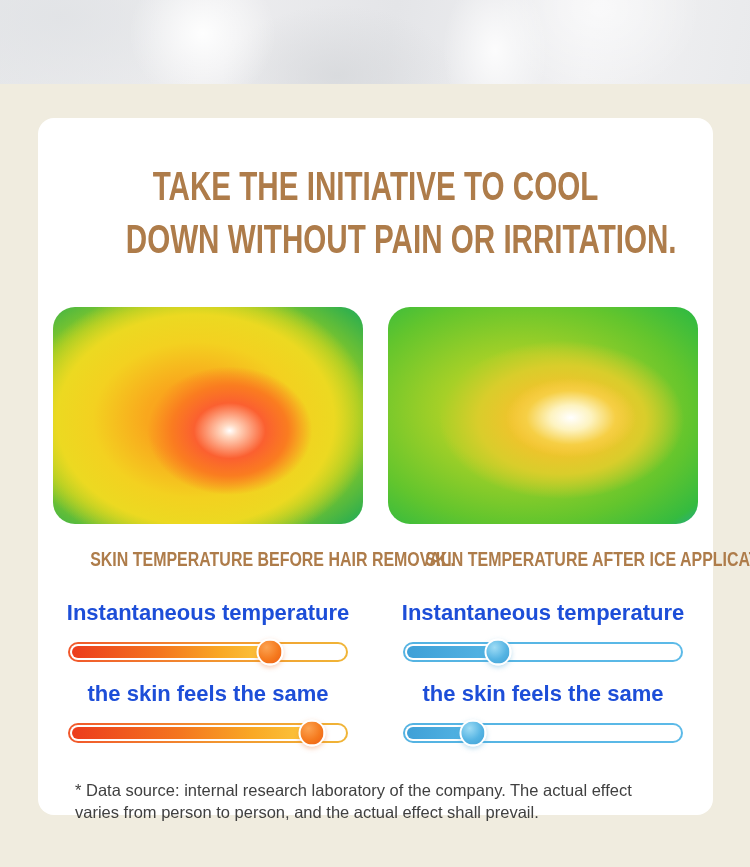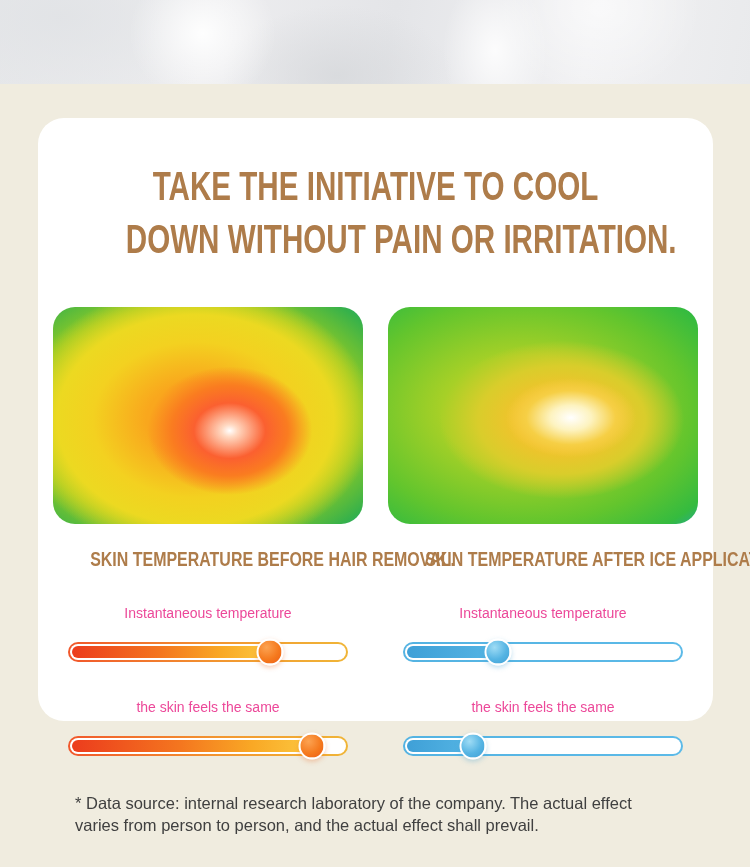--- a/index.html
+++ b/index.html
@@ -17,22 +17,22 @@
       radial-gradient(ellipse 14% 120% at 27% 40%, rgba(255,255,255,.95), rgba(255,255,255,0) 70%),
       radial-gradient(ellipse 10% 130% at 66% 60%, rgba(255,255,255,.85), rgba(255,255,255,0) 70%),
       radial-gradient(ellipse 18% 140% at 80% 10%, rgba(255,255,255,.6), rgba(255,255,255,0) 75%),
       radial-gradient(ellipse 22% 120% at 45% 90%, rgba(214,216,219,.8), rgba(214,216,219,0) 70%),
       radial-gradient(ellipse 30% 150% at 8% 20%, rgba(225,227,230,.9), rgba(225,227,230,0) 80%),
       linear-gradient(100deg,#e7e8ea 0%,#ededef 28%,#e4e5e8 52%,#f1f1f3 78%,#e9eaec 100%);
   }
 
   
   .card{
-    position:absolute;left:38px;top:118px;width:675px;height:603px;
-    background:#ffffff;border-radius:26px;
+    position:absolute;left:38px;top:118px;width:675px;height:697px;
+    background:#ffffff;border-radius:16px;
   }
 
   
   .heading{
     margin:42px 0 0;
     text-align:center;
     font-weight:bold;font-size:40px;line-height:53px;
     color:#ae7c4a;
     transform:scaleX(.74);
     white-space:nowrap;
@@ -63,24 +63,24 @@
   .caption{
     width:310px;flex:0 0 auto;text-align:center;
     font-weight:bold;font-size:21px;line-height:22px;
     color:#ae7c4a;transform:scaleX(.76);white-space:nowrap;
   }
 
   
   .sliders-row{display:flex;gap:25px;padding:0 15px;margin-top:30px;}
   .slider-col{width:310px;flex:0 0 auto;}
   .slider-label{
-    text-align:center;font-size:14px;line-height:26px;color:#ec4899;
+    text-align:center;font-size:22px;line-height:26px;color:#1d4ed8;font-weight:bold;
   }
   .slider-label + .slider{margin-top:16px;}
-  .slider + .slider-label{margin-top:32px;}
+  .slider + .slider-label{margin-top:19px;}
   .slider{
     position:relative;height:20px;margin:0 15px;border-radius:11px;--p:50%;
   }
   .slider.warm{background:linear-gradient(90deg,#f1572b 0%,#f29730 55%,#f0b537 100%);}
   .slider.cool{background:linear-gradient(90deg,#54b3e2,#5cbae8);}
   .slider .track-inner{position:absolute;inset:2px;border-radius:9px;background:#ffffff;}
   .slider .track-fill{
     position:absolute;top:4px;bottom:4px;left:4px;border-radius:7px;
     width:calc(var(--p) - 4px);
   }

